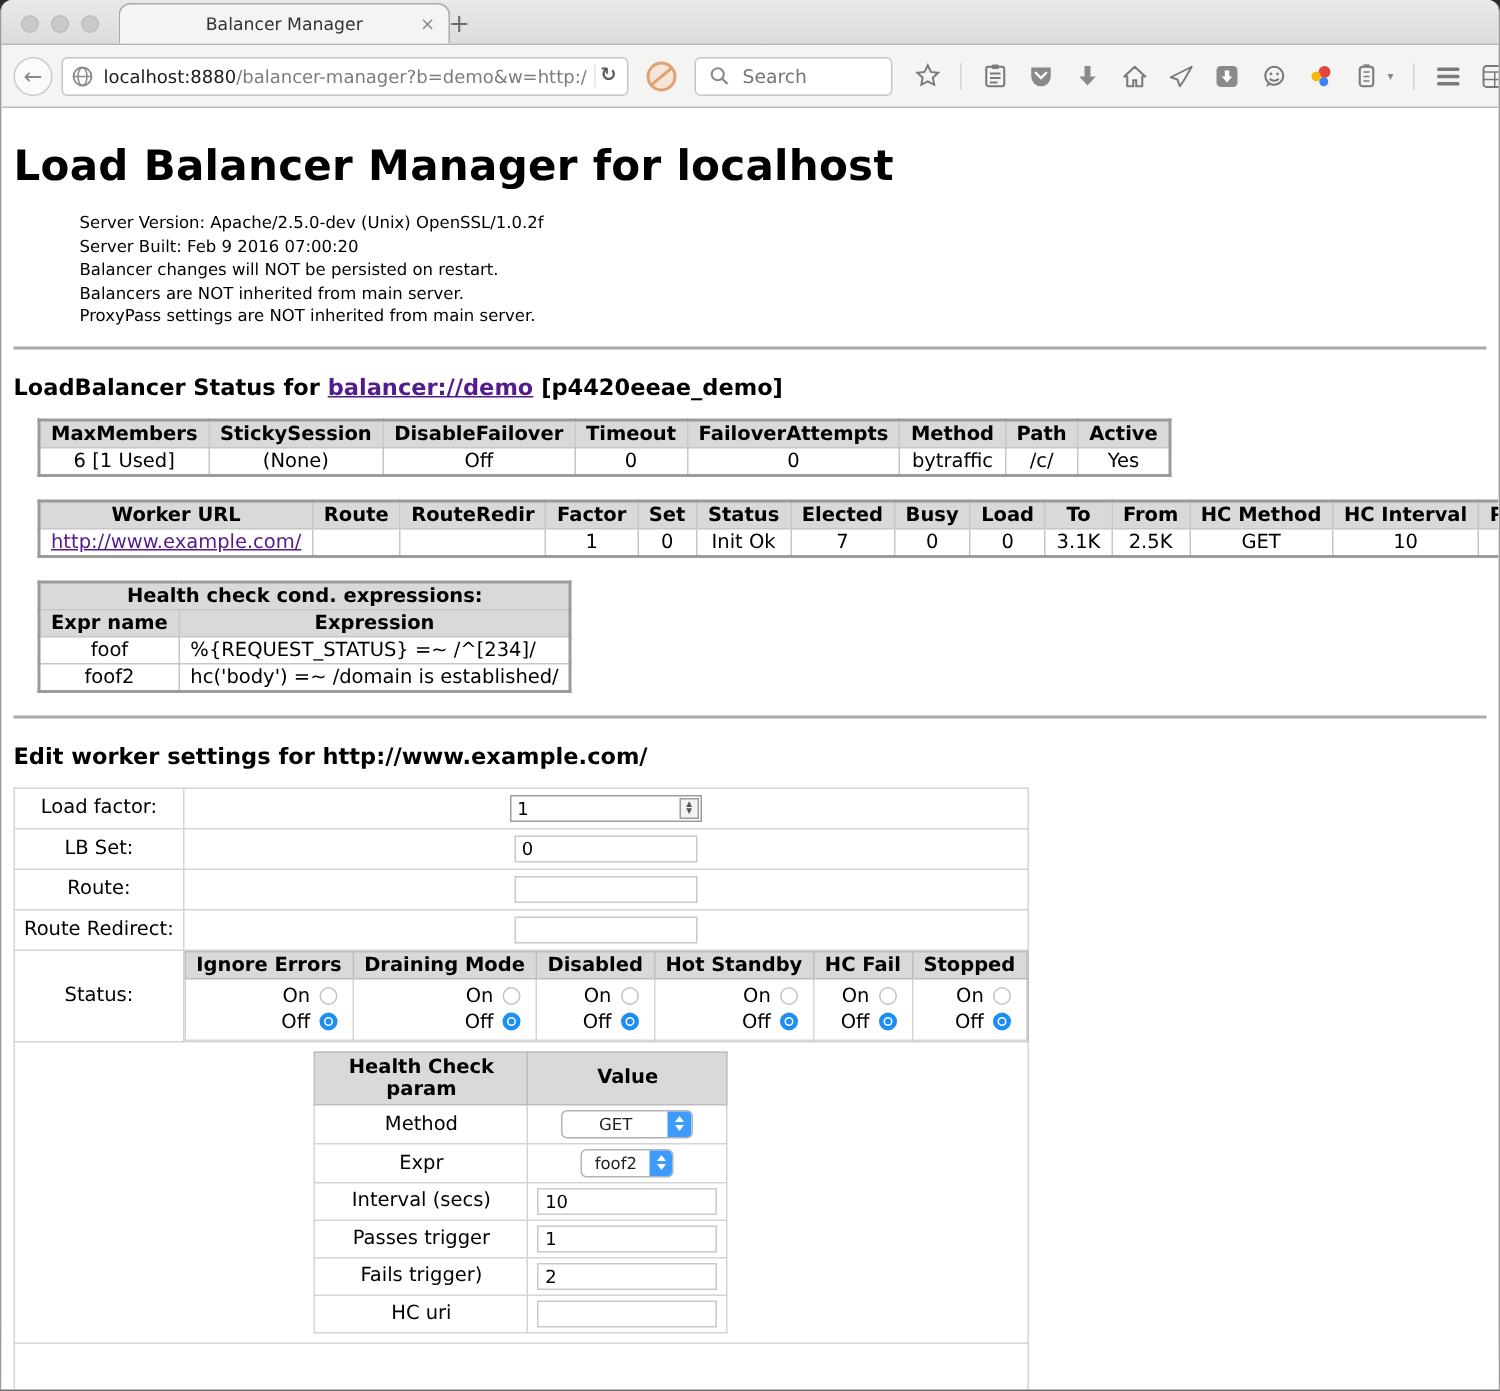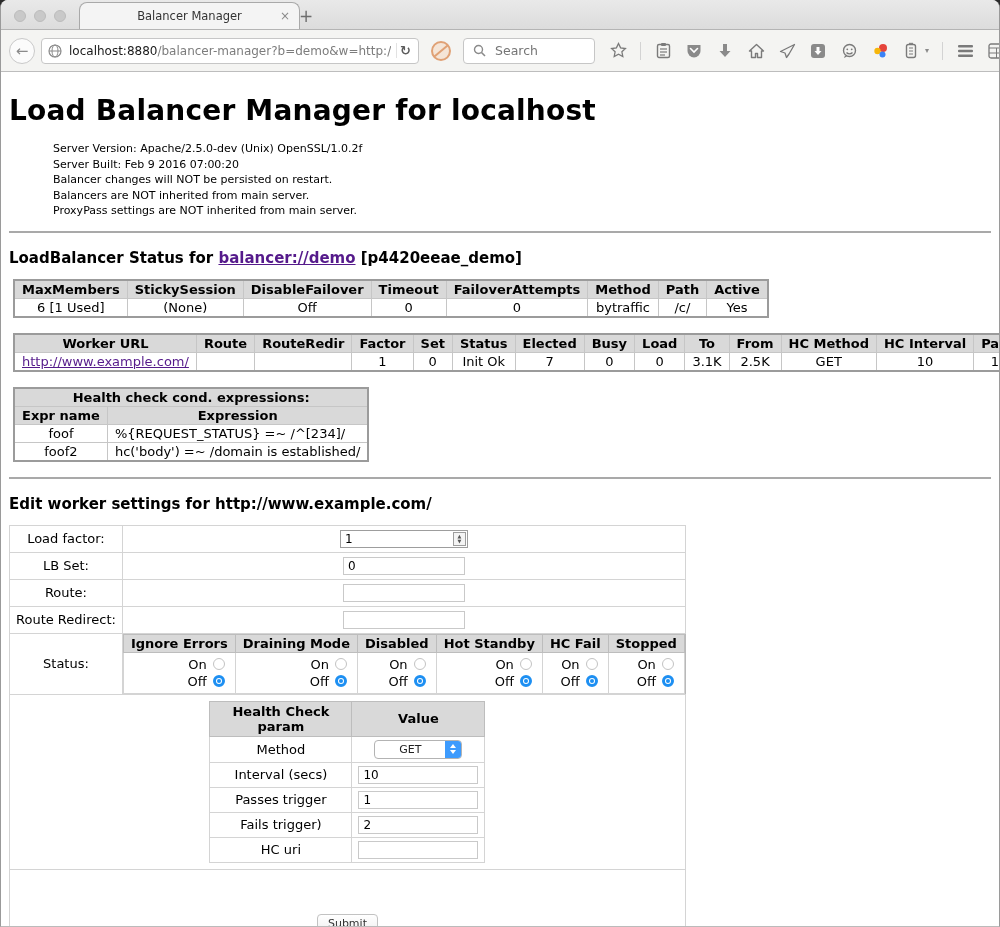--- a/index.html
+++ b/index.html
@@ -40,21 +40,21 @@
   .icon svg { display:block; }
   .vsep { width:1px; height:18px; background:#d3d3d3; }
   .caret { font-size:8px; color:#8a8a8a; margin-left:-8px; }
   
   .content { flex:1; background:#fff; padding:2px 8px 0 8px; overflow:hidden; color:#000; }
   h1.ptitle { font-size:28px; margin:20px 0 14px 0; letter-spacing:.2px; }
   .infoline { font-size:11px; line-height:15.6px;margin-left:44px; }
   hr.rule { border:none; border-top:2px solid #a9a9a9; margin:12px 0; }
   h3.sect { font-size:15px; margin:16px 0 12px 0; font-weight:bold; }
   h3.sect a { color:#551a8b; }
-  table.data { border-collapse:collapse; border:2px solid #9b9b9b; margin:0 0 15px 4px; background:#fff; }
+  table.data { border-collapse:collapse; border:2px solid #9b9b9b; margin:0 0 15px 16px; background:#fff; }
   table.data th, table.data td { border:1px solid #c6c6c6; padding:1px 7px; font-size:13px; text-align:center; white-space:nowrap; }
   table.data th { background:#d9d9d9; }
   td.cl { text-align:left !important; }
   a.plink { color:#551a8b; }
   
   table.formtbl { border-collapse:collapse; border:1px solid #b9b9b9; margin-top:2px; }
   table.formtbl > tbody > tr > td { border:1px solid #d4d4d4; padding:4px 6px; font-size:13px; }
   td.flabel { width:100px; text-align:center; white-space:nowrap; }
   td.fval { width:460px; text-align:center; }
   input.ti { border:1px solid #c9c9c9; height:18px; width:122px; font:12px "DejaVu Sans", sans-serif; padding:0 4px; background:#fff; }
@@ -437,20 +437,32 @@
                 <span class="macselect" style="width:88px;">
                   <span class="stext" style="flex:1;">GET</span>
                   <span class="stepper">
                           <span class="tri-up"></span>
                           <span class="tri-dn"></span>
                         </span>
                 </span>
               </td>
             </tr>
             <tr>
+              <td class="hclabel">Expr</td>
+              <td class="hcval">
+                <span class="macselect" style="width:62px;">
+                  <span class="stext" style="flex:1;">foof2</span>
+                  <span class="stepper">
+                          <span class="tri-up"></span>
+                          <span class="tri-dn"></span>
+                        </span>
+                </span>
+              </td>
+            </tr>
+            <tr>
               <td class="hclabel">Interval (secs)</td>
               <td class="hcval"><input class="hti" value="10" style=""></td>
             </tr>
             <tr>
               <td class="hclabel">Passes trigger</td>
               <td class="hcval"><input class="hti" value="1" style=""></td>
             </tr>
             <tr>
               <td class="hclabel">Fails trigger)</td>
               <td class="hcval"><input class="hti" value="2" style=""></td>

